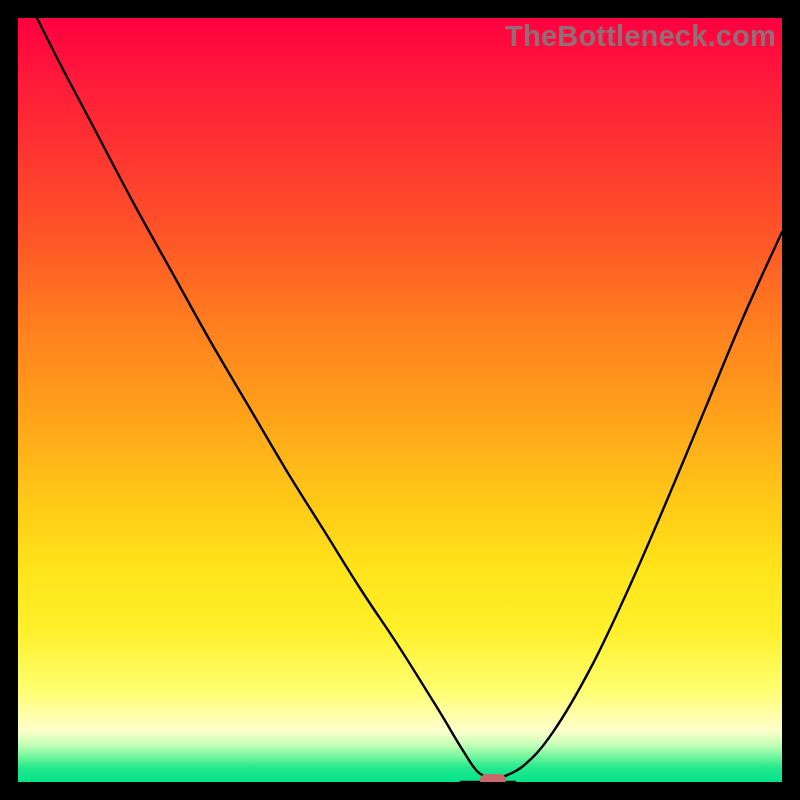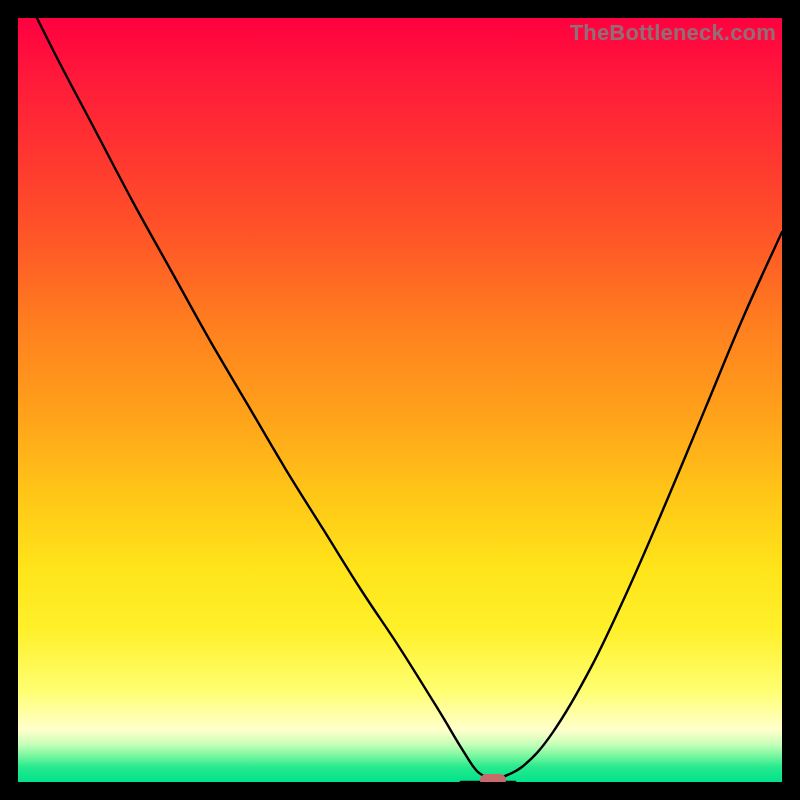--- a/index.html
+++ b/index.html
@@ -45,21 +45,21 @@
       #7cf7a0 96.5%,
       #29e98e 98%,
       #00e38a 100%
     );
   }
   .watermark {
     position: absolute;
     top: 2px;
     right: 6px;
     font-family: Arial, Helvetica, sans-serif;
-    font-size: 22px;
+    font-size: 29px;
     font-weight: 600;
     letter-spacing: 0.2px;
     color: #808080;
     opacity: 0.85;
     user-select: none;
   }
   svg.curve {
     position: absolute;
     left: 0; top: 0;
     width: 764px;

